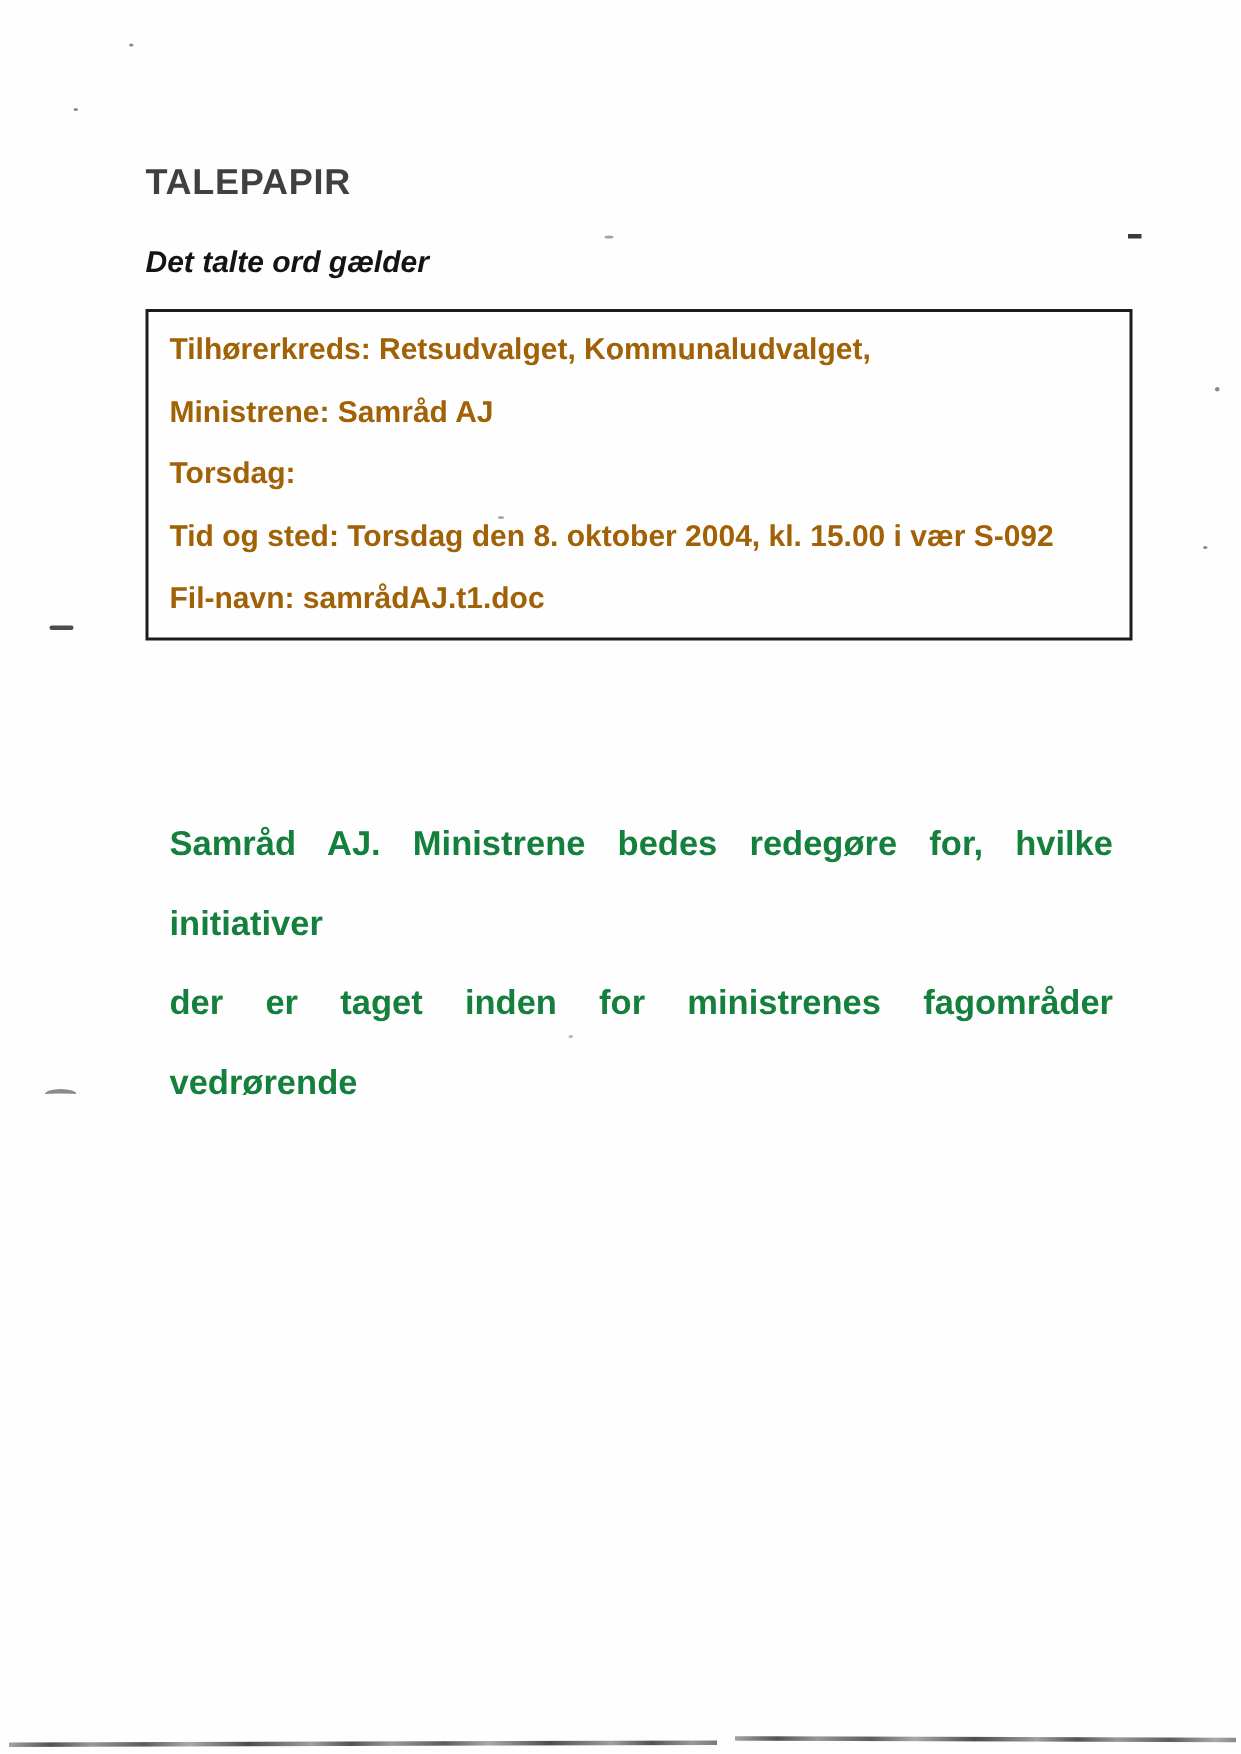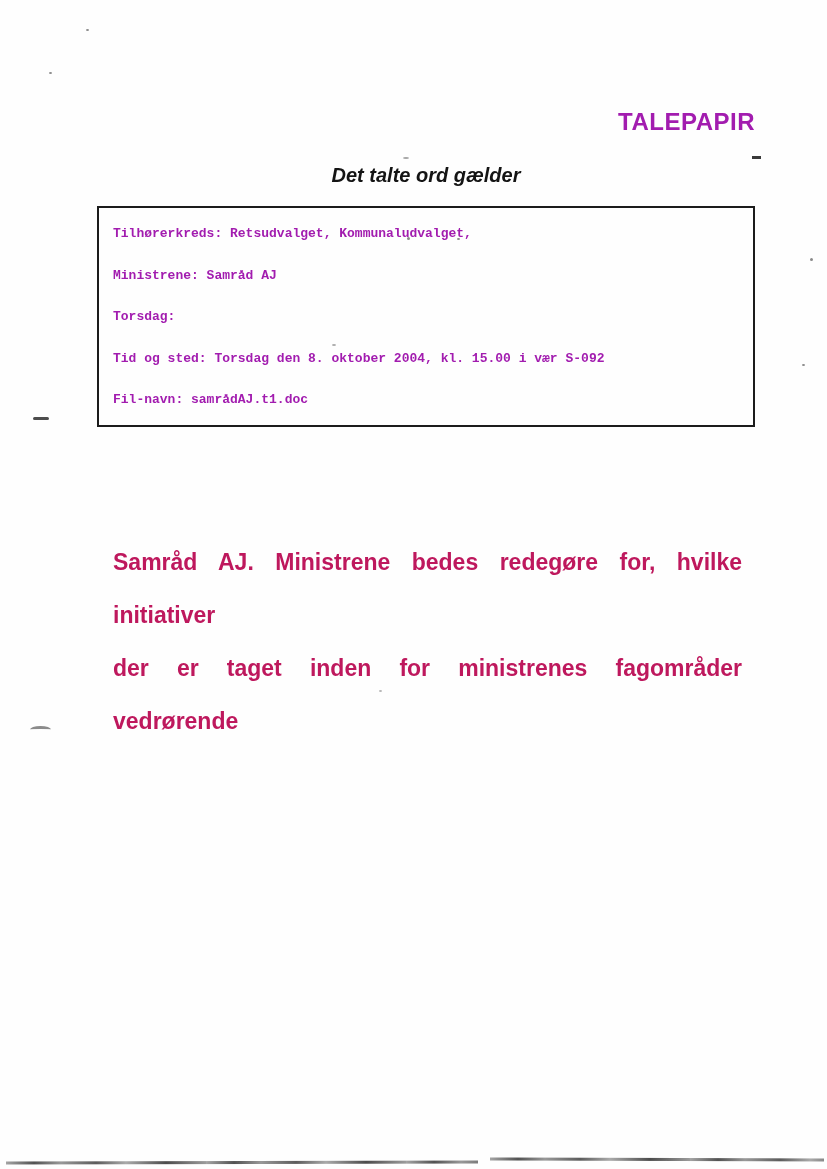--- a/index.html
+++ b/index.html
@@ -14,68 +14,67 @@
     background: #fefefe;
     overflow: hidden;
     font-family: "Liberation Sans", "DejaVu Sans", sans-serif;
     color: #141414;
   }
   .doc-title {
     position: absolute;
     top: 108px;
     left: 97px;
     width: 658px;
-    text-align: right;
+    text-align: left;
     font-size: 24px;
     font-weight: bold;
     letter-spacing: 0.5px;
-    color: #a21caf;
+    color: #404040;
   }
   .doc-subtitle {
     position: absolute;
     top: 164px;
     left: 97px;
     width: 658px;
-    text-align: center;
+    text-align: left;
     font-size: 20px;
     font-weight: bold;
     font-style: italic;
     color: #141414;
   }
   .infobox {
     position: absolute;
     top: 206px;
     left: 97px;
     width: 658px;
     box-sizing: border-box;
     border: 2px solid #1c1c1c;
     padding: 5px 12px 4px 14px;
     background: transparent;
   }
   .infobox-line {
-    font-size: 13px;
+    font-size: 20px;
     font-weight: bold;
     line-height: 41.5px;
     white-space: nowrap;
-    color: #a21caf;
-    font-family: Liberation Mono, monospace;
+    color: #a16207;
   }
   .body-block {
     position: absolute;
     top: 536px;
     left: 113px;
     width: 629px;
   }
   .body-line {
     font-size: 23px;
     font-weight: bold;
     line-height: 53px;
     text-align: justify;
     text-align-last: justify;
-    color: #be185d;
+    color: #15803d;
   }
   
   .speck {
     position: absolute;
     background: #8a8a8a;
     border-radius: 50%;
   }
   .mark {
     position: absolute;
     background: #555555;

